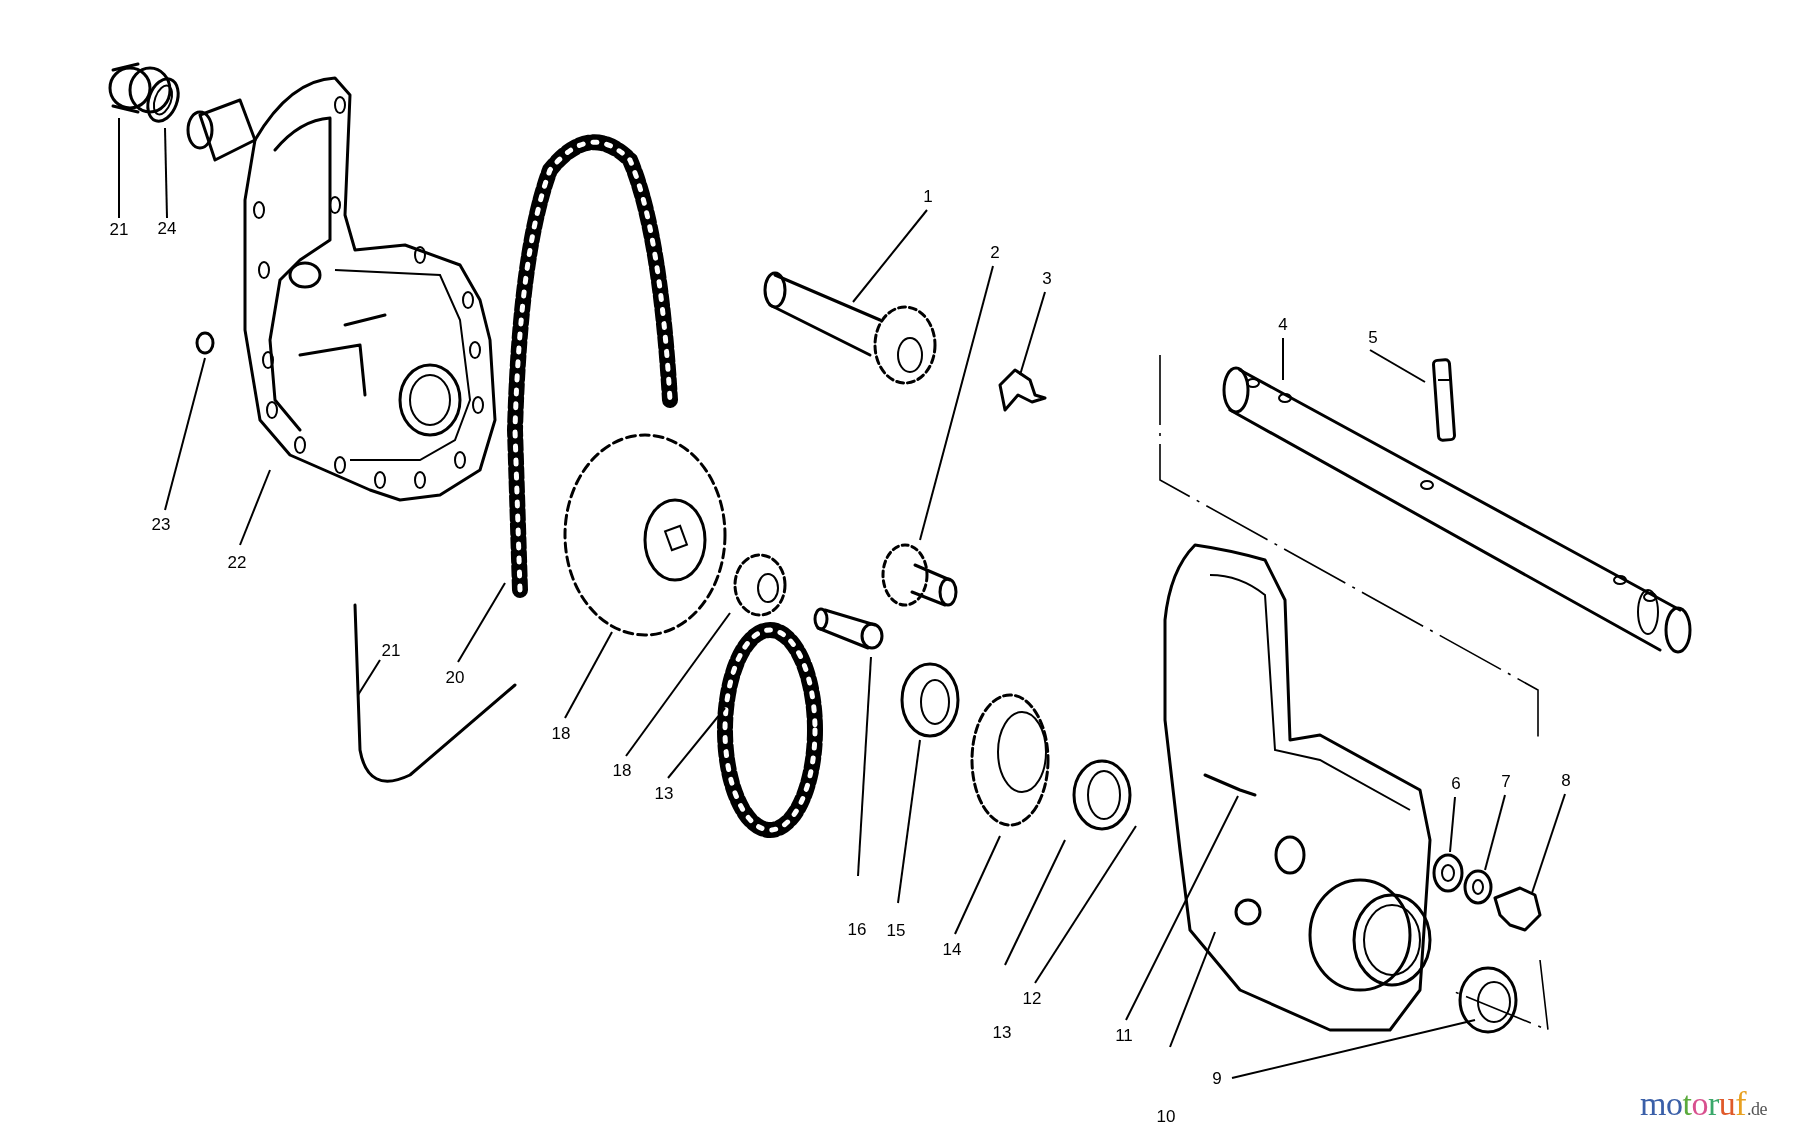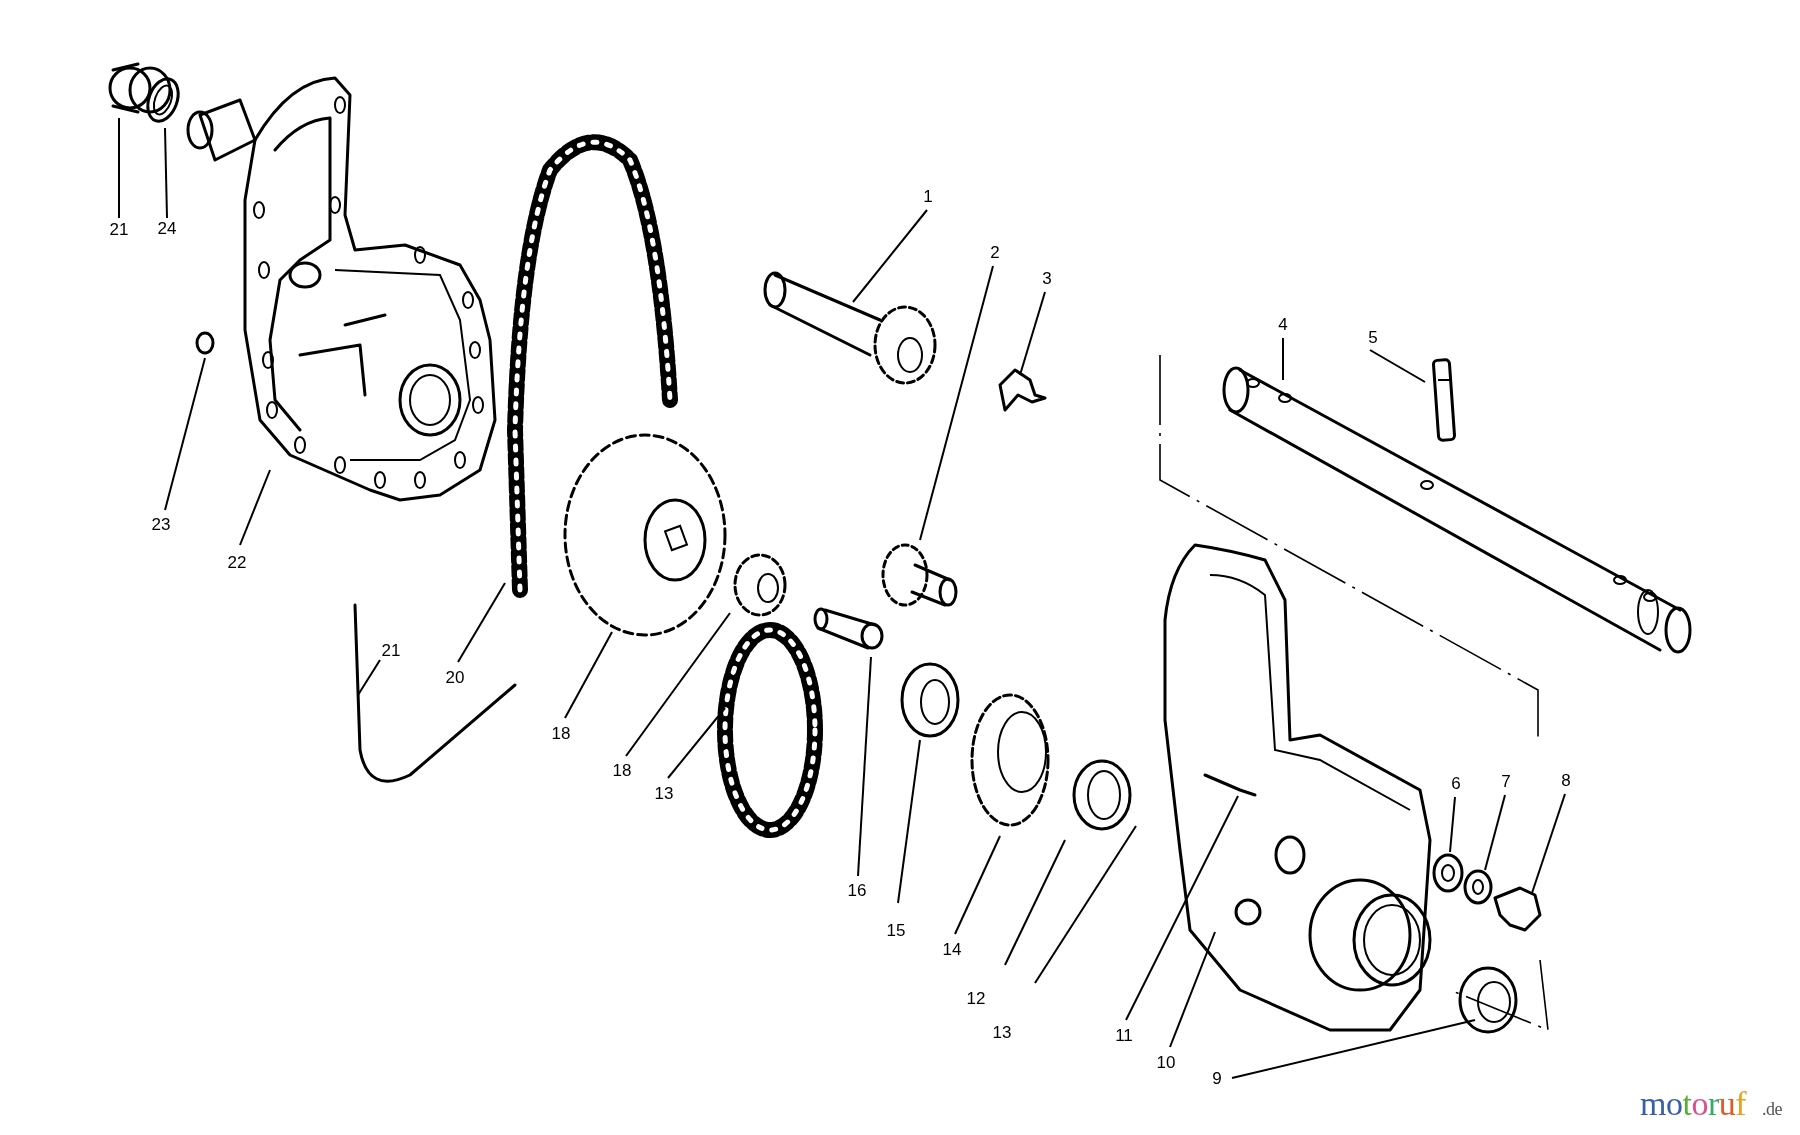--- a/index.html
+++ b/index.html
@@ -2,21 +2,21 @@
 <html><head>
 <meta charset="utf-8">
 <style>
   html,body{margin:0;padding:0;background:#ffffff;}
   body{width:1800px;height:1135px;position:relative;overflow:hidden;font-family:"Liberation Sans",sans-serif;}
   #stage{position:absolute;left:0;top:0;width:1800px;height:1135px;}
   svg{position:absolute;left:0;top:0;}
   .lbl{position:absolute;font-family:"Liberation Sans",sans-serif;font-size:17px;color:#000;line-height:1;transform:translate(-50%,-50%);white-space:nowrap;}
   .wm{position:absolute;left:1640px;top:1085px;font-family:"Liberation Serif",serif;font-size:34px;letter-spacing:-0.5px;}
   .wm span{display:inline-block;}
-  .wm .tld{font-size:18px;color:#555;margin-left:16px;}
+  .wm .tld{font-size:18px;color:#555;margin-left:1px;}
   .part{fill:none;stroke:#000;stroke-width:3;stroke-linejoin:round;stroke-linecap:round;}
   .thin{fill:none;stroke:#000;stroke-width:2;}
   .lead{stroke:#000;stroke-width:2;fill:none;}
   .dash{stroke:#000;stroke-width:1.6;fill:none;stroke-dasharray:70 8 3 8;}
   .chain{fill:none;stroke:#000;stroke-width:16;stroke-linecap:round;stroke-dasharray:10 4;}
   .chainw{fill:none;stroke:#fff;stroke-width:5;stroke-dasharray:4 10;stroke-linecap:round;}
 </style>
 </head>
 <body>
 
@@ -207,27 +207,27 @@
 
   <span class="lbl" style="left:928px;top:196px">1</span>
   <span class="lbl" style="left:995px;top:252px">2</span>
   <span class="lbl" style="left:1047px;top:278px">3</span>
   <span class="lbl" style="left:1283px;top:324px">4</span>
   <span class="lbl" style="left:1373px;top:337px">5</span>
   <span class="lbl" style="left:1456px;top:783px">6</span>
   <span class="lbl" style="left:1506px;top:781px">7</span>
   <span class="lbl" style="left:1566px;top:780px">8</span>
   <span class="lbl" style="left:1217px;top:1078px">9</span>
-  <span class="lbl" style="left:1166px;top:1062px">10</span>
+  <span class="lbl" style="left:1166px;top:1116px">10</span>
   <span class="lbl" style="left:1124px;top:1035px">11</span>
-  <span class="lbl" style="left:976px;top:998px">12</span>
+  <span class="lbl" style="left:1032px;top:998px">12</span>
   <span class="lbl" style="left:1002px;top:1032px">13</span>
   <span class="lbl" style="left:952px;top:949px">14</span>
   <span class="lbl" style="left:896px;top:930px">15</span>
-  <span class="lbl" style="left:857px;top:890px">16</span>
+  <span class="lbl" style="left:857px;top:929px">16</span>
   <span class="lbl" style="left:664px;top:793px">13</span>
   <span class="lbl" style="left:622px;top:770px">18</span>
   <span class="lbl" style="left:561px;top:733px">18</span>
   <span class="lbl" style="left:455px;top:677px">20</span>
   <span class="lbl" style="left:391px;top:650px">21</span>
   <span class="lbl" style="left:237px;top:562px">22</span>
   <span class="lbl" style="left:161px;top:524px">23</span>
   <span class="lbl" style="left:167px;top:228px">24</span>
   <span class="lbl" style="left:119px;top:229px">21</span>
 

